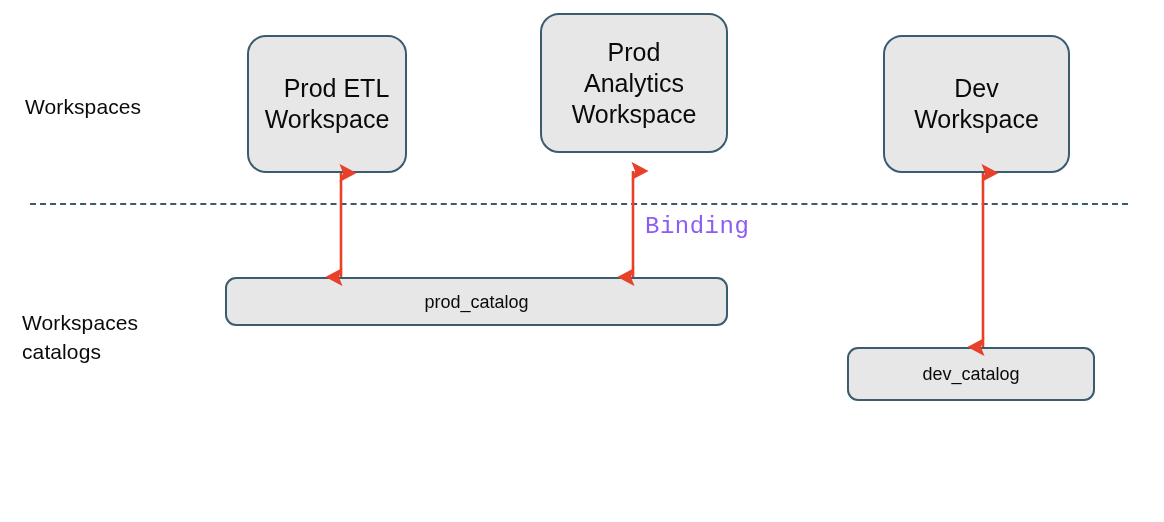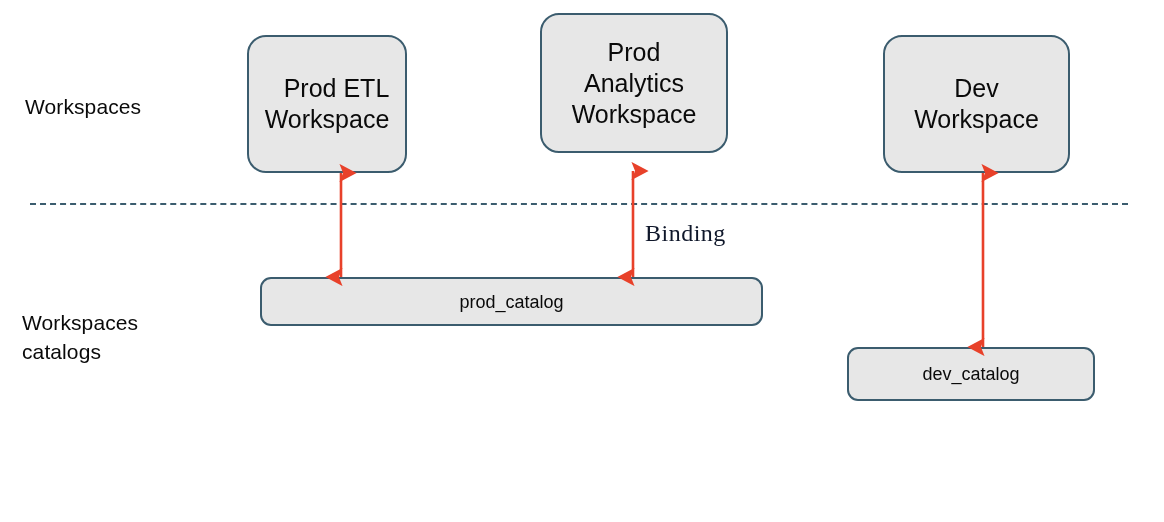--- a/index.html
+++ b/index.html
@@ -52,21 +52,21 @@
   }
   .catalog-node {
     border-radius: 11px;
     font-size: 18px;
     line-height: 22px;
   }
 
   #node-prod-etl        { left: 247px; top: 35px;  width: 160px; height: 138px; text-align: right; }
   #node-prod-analytics  { left: 540px; top: 13px;  width: 188px; height: 140px; }
   #node-dev             { left: 883px; top: 35px;  width: 187px; height: 138px; }
-  #node-prod-catalog    { left: 225px; top: 277px; width: 503px; height: 49px; margin-left: 35px; }
+  #node-prod-catalog    { left: 225px; top: 277px; width: 503px; height: 49px; }
   #node-dev-catalog     { left: 847px; top: 347px; width: 248px; height: 54px; }
 
   
   #divider {
     position: absolute;
     left: 30px;
     top: 203px;
     width: 1098px;
     height: 0;
     border-top: 2px dashed #3B5C6E;
@@ -79,25 +79,25 @@
     top: 0;
     width: 1164px;
     height: 522px;
     pointer-events: none;
   }
 
   
   #label-binding {
     position: absolute;
     left: 645px;
-    top: 218px;
-    font-family: Liberation Serif, serif;
+    top: 212px;
+    font-family: Liberation Mono, monospace;
     font-size: 24px;
     line-height: 30px;
-    color: #0f172a;
+    color: #8b5cf6;
     letter-spacing: 0.5px;
   }
 </style>
 </head>
 <body>
 
 <div id="canvas">
 
   <div class="row-label" id="label-workspaces">Workspaces</div>
 

